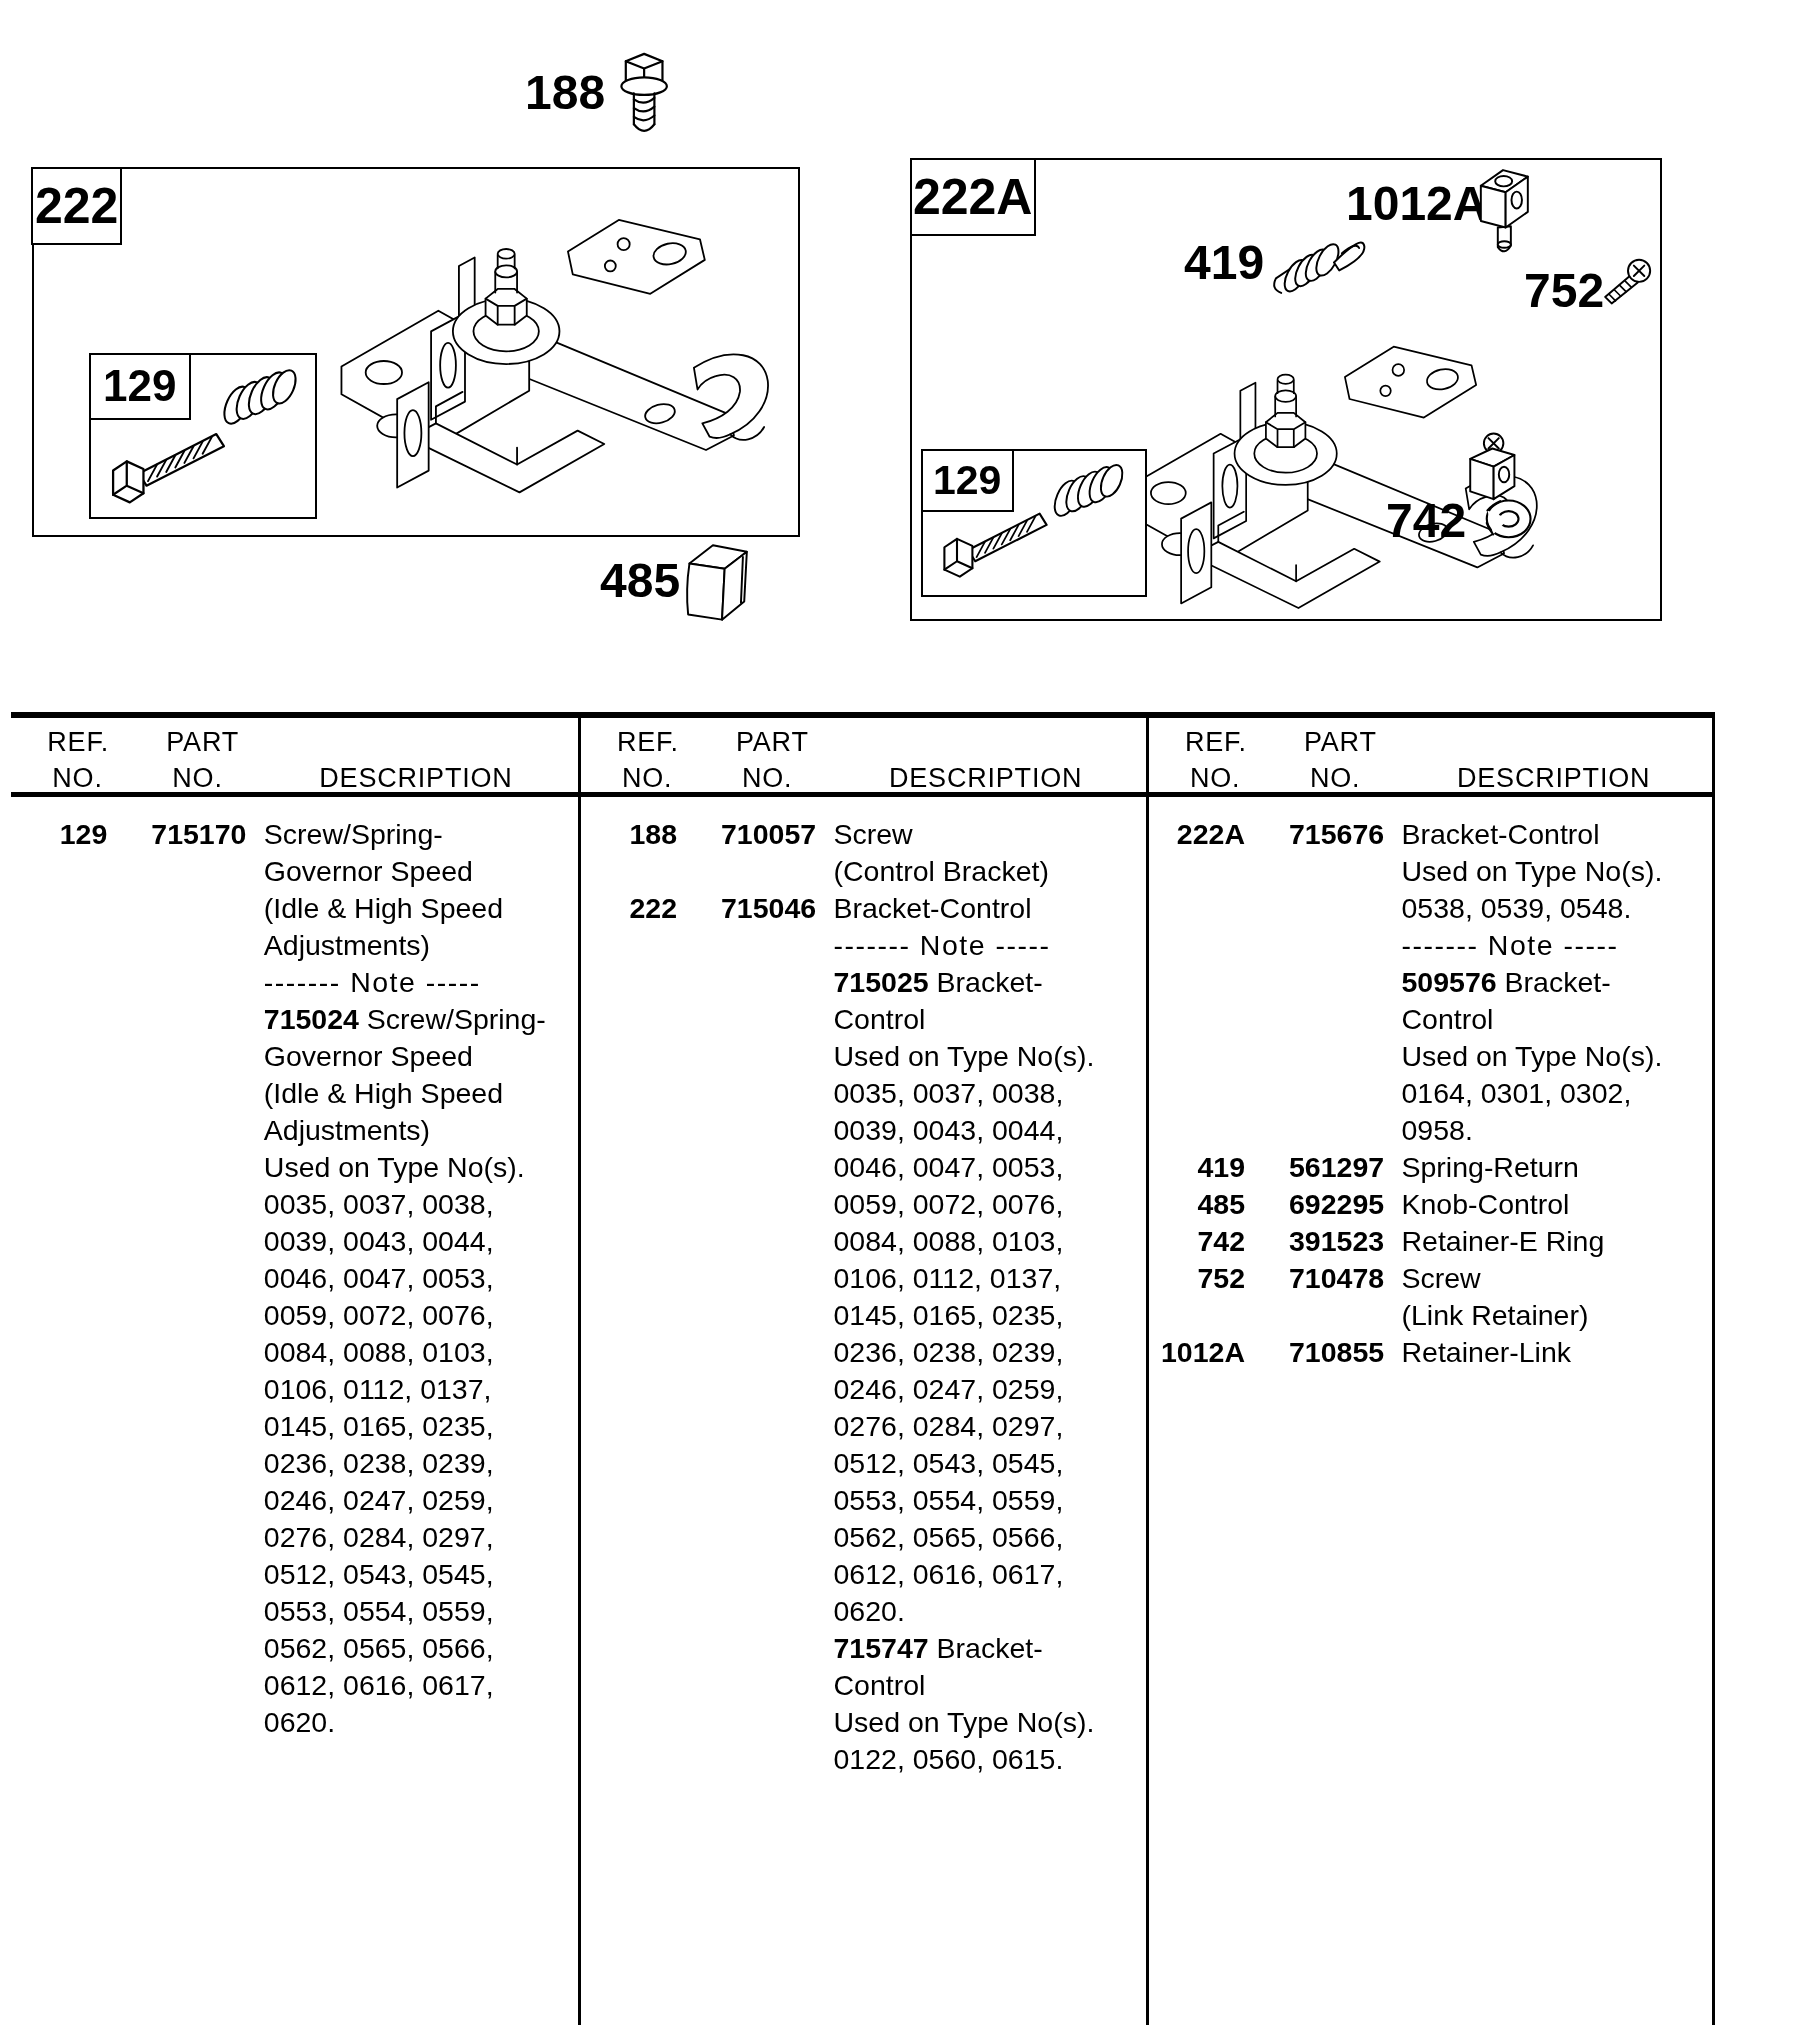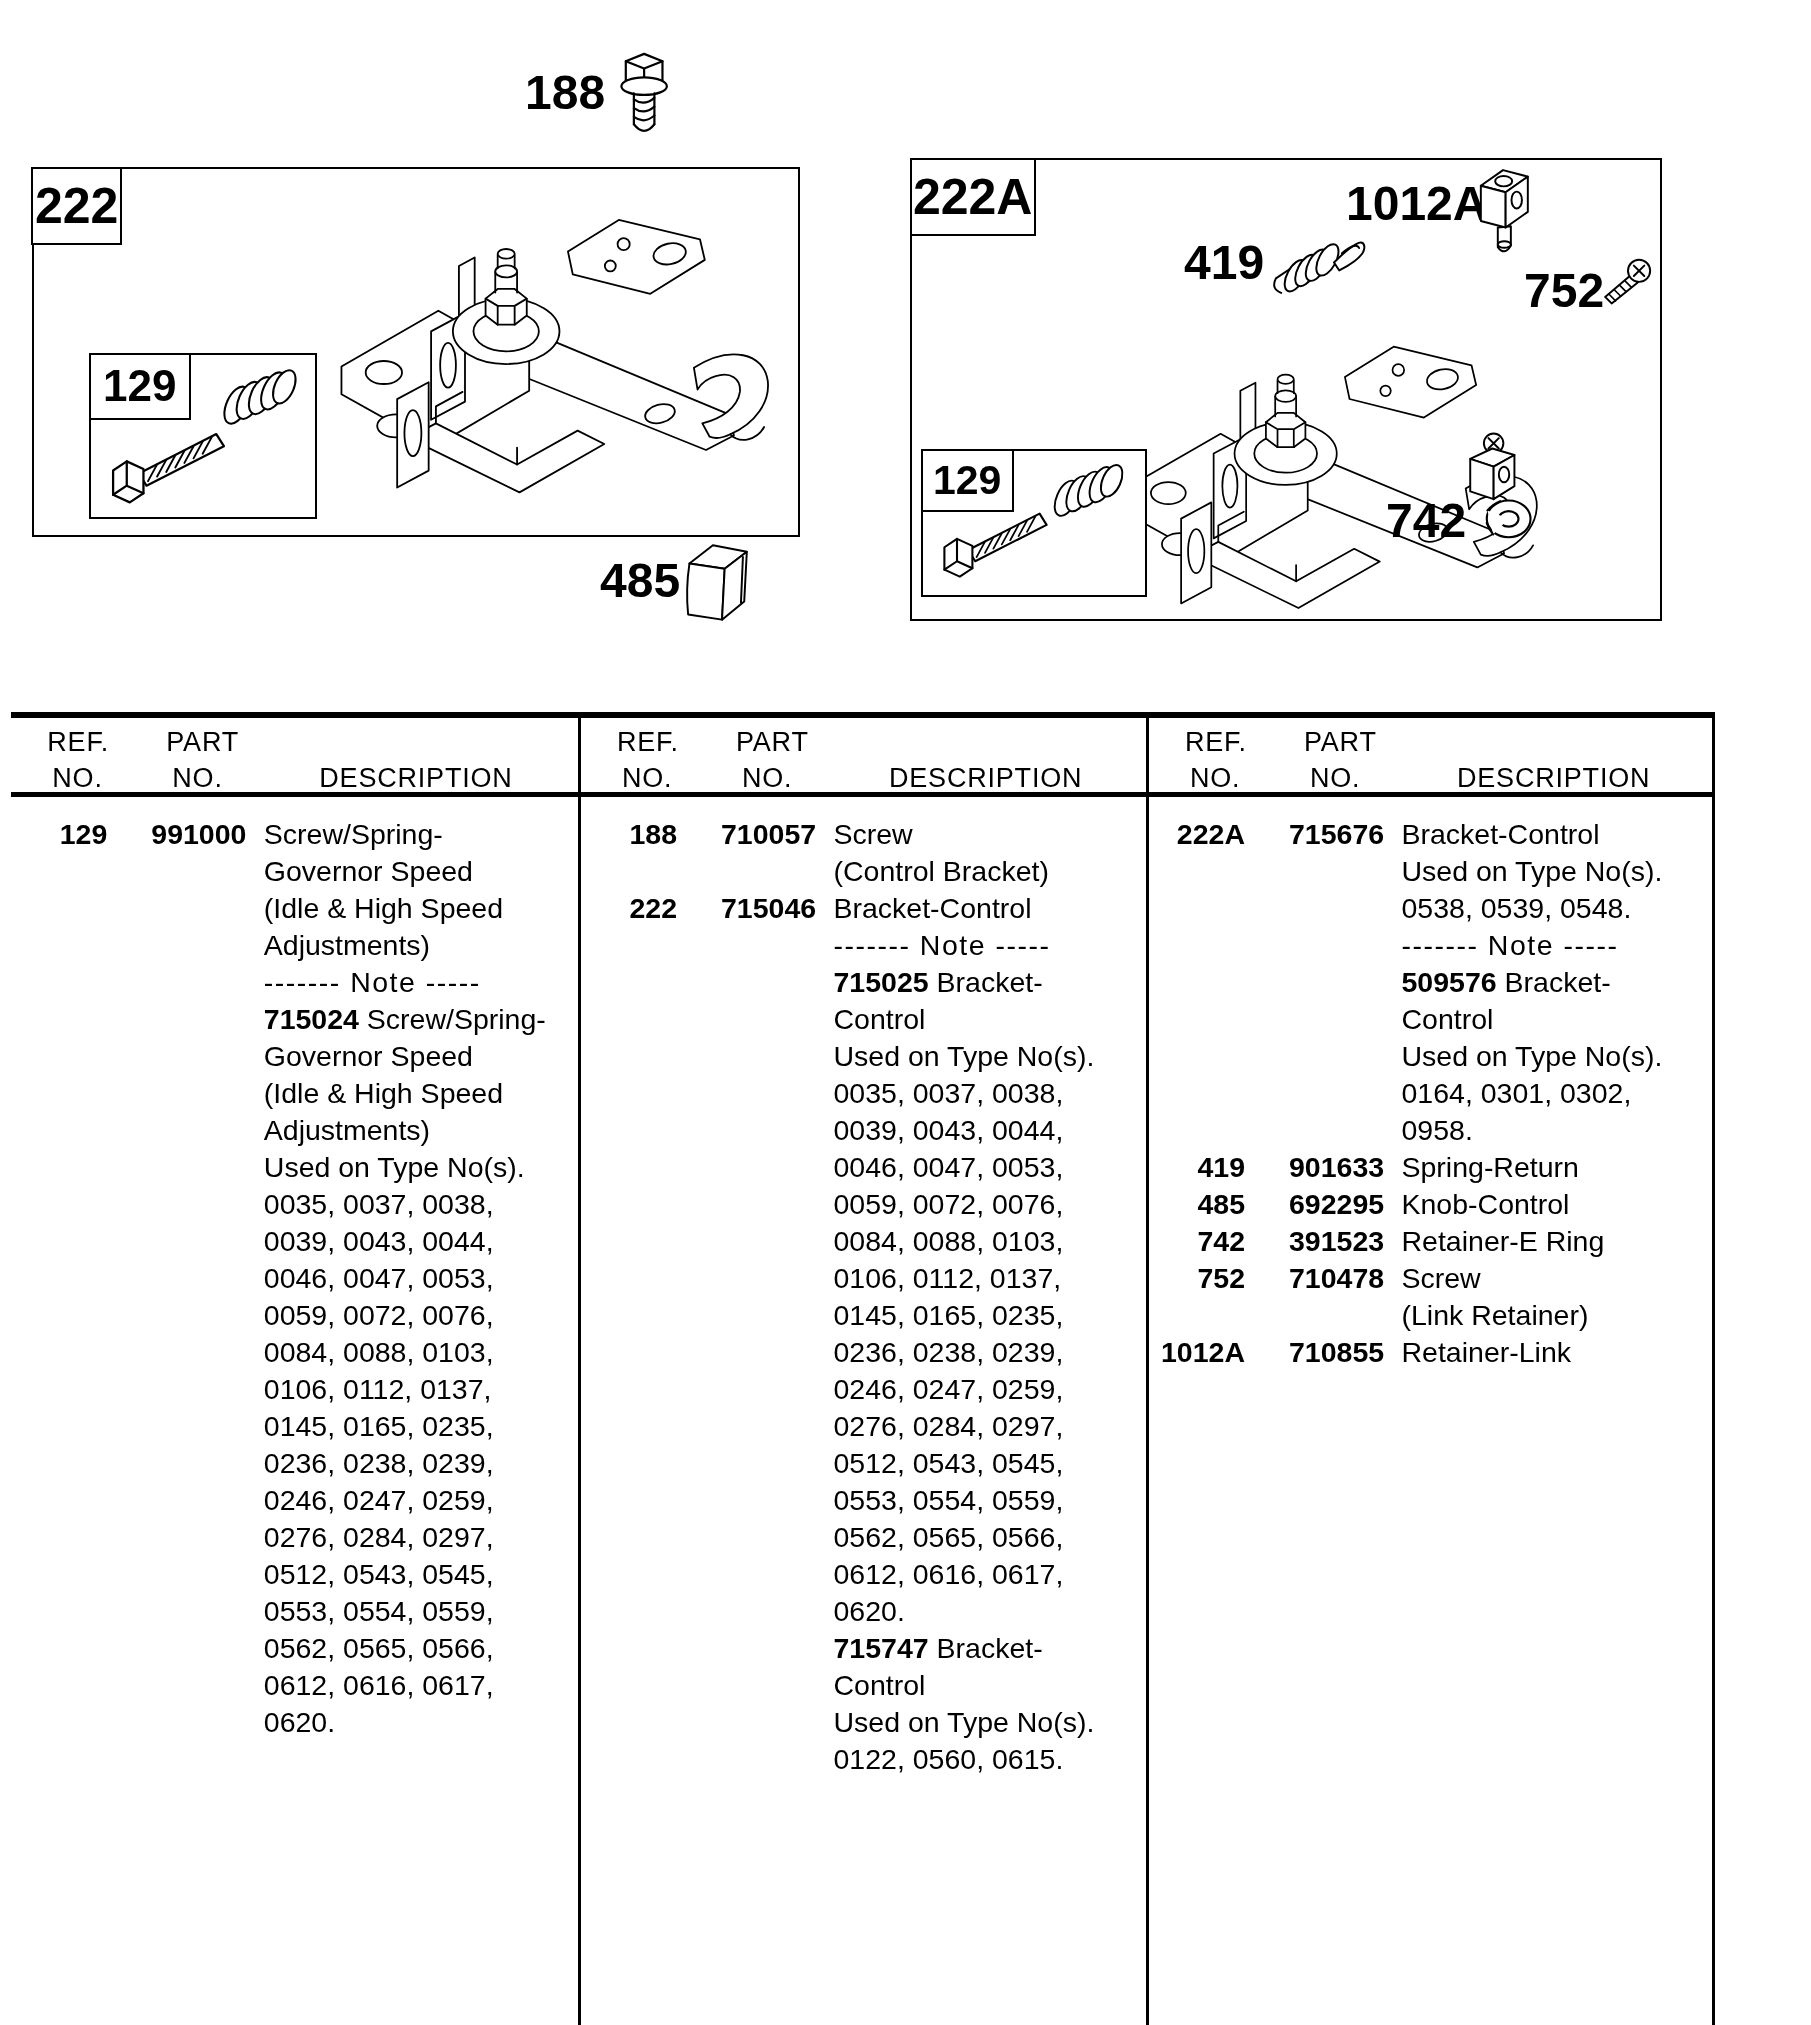--- a/index.html
+++ b/index.html
@@ -275,21 +275,21 @@
       <span class="th" style="left:36px;top:0">REF.</span>
       <span class="th" style="left:155px;top:0">PART</span>
       <span class="th" style="left:41px;top:36px">NO.</span>
       <span class="th" style="left:161px;top:36px">NO.</span>
       <span class="th" style="left:308px;top:36px">DESCRIPTION</span>
     </div>
 
     <div class="tcol-rows" style="left:11.3px;top:816px">
         <div class="trow">
           <div class="c-ref">129</div>
-          <div class="c-part">991000</div>
+          <div class="c-part">715170</div>
           <div class="c-desc">
             <div class="dline">Screw/Spring-</div>
             <div class="dline">Governor Speed</div>
             <div class="dline">(Idle &amp; High Speed</div>
             <div class="dline">Adjustments)</div>
             <div class="dline note">------- Note -----</div>
             <div class="dline"><span class="b">715024</span> Screw/Spring-</div>
             <div class="dline">Governor Speed</div>
             <div class="dline">(Idle &amp; High Speed</div>
             <div class="dline">Adjustments)</div>
@@ -363,21 +363,21 @@
             <div class="dline note">------- Note -----</div>
             <div class="dline"><span class="b">509576</span> Bracket-</div>
             <div class="dline">Control</div>
             <div class="dline">Used on Type No(s).</div>
             <div class="dline">0164, 0301, 0302,</div>
             <div class="dline">0958.</div>
           </div>
         </div>
         <div class="trow">
           <div class="c-ref">419</div>
-          <div class="c-part">901633</div>
+          <div class="c-part">561297</div>
           <div class="c-desc">
             <div class="dline">Spring-Return</div>
           </div>
         </div>
         <div class="trow">
           <div class="c-ref">485</div>
           <div class="c-part">692295</div>
           <div class="c-desc">
             <div class="dline">Knob-Control</div>
           </div>

